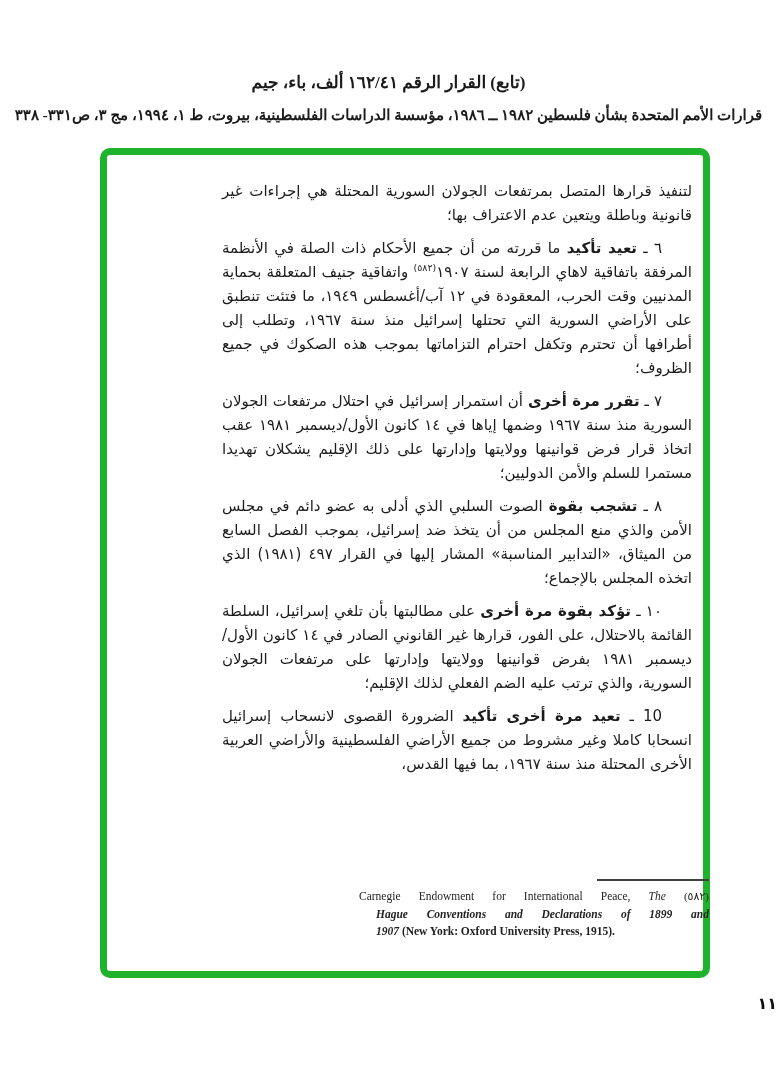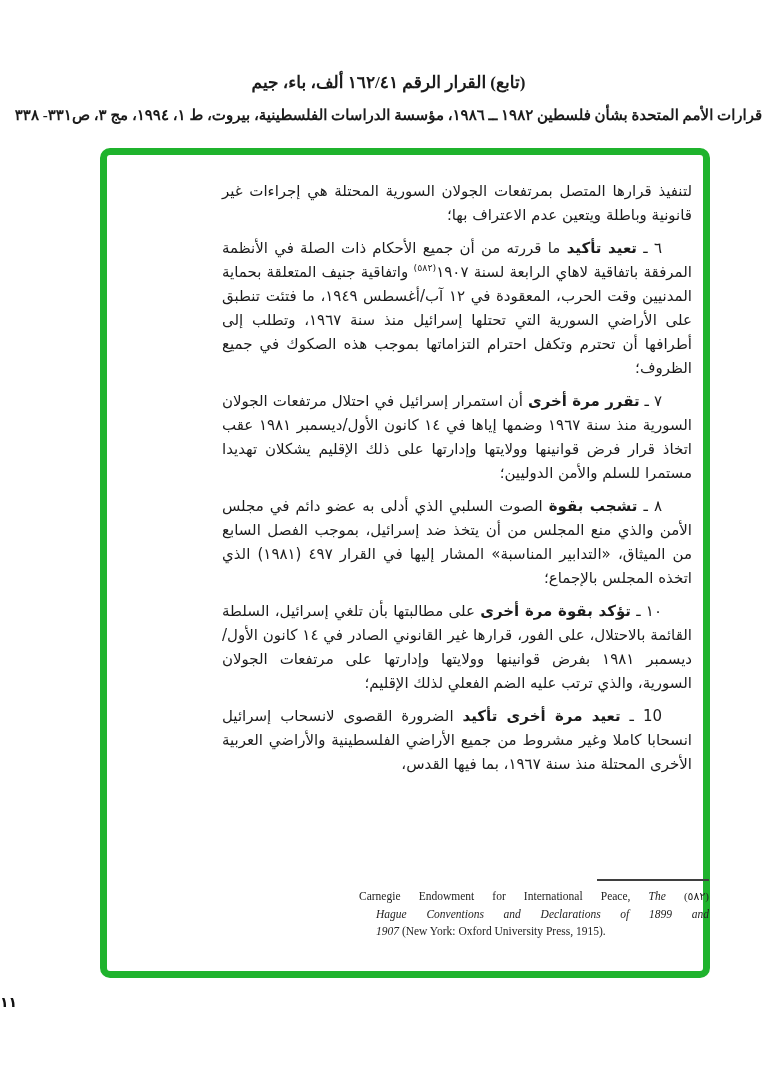--- a/index.html
+++ b/index.html
@@ -47,25 +47,25 @@
     direction:ltr;
     font-family:"Liberation Serif","DejaVu Serif",serif;
     font-size:11.5px;line-height:17.5px;color:#222;
     text-align:left;
   }
   .fn-separator{
     width:112px;height:2px;background:#3f3f3f;
     margin:0 0 7px auto;
   }
   .fn-line.justify{text-align:justify;text-align-last:justify;}
-  .fn-line.indent{padding-left:17px;}
+  .fn-line.indent{padding-left:17px;font-weight:bold;}
   .fn-marker{font-size:11px;white-space:nowrap;}
   .page-number{
     position:absolute;top:994px;left:0;right:0;
-    text-align:left;font-size:14px;font-weight:bold;
+    text-align:right;font-size:16px;font-weight:bold;
     color:#111;
   }
 </style>
 </head>
 <body>
 
 <div class="page-header">
   <div class="doc-title">(تابع) القرار الرقم ١٦٢/٤١ ألف، باء، جيم</div>
   <div class="doc-subtitle">قرارات الأمم المتحدة بشأن فلسطين ١٩٨٢ ــ ١٩٨٦، مؤسسة الدراسات الفلسطينية، بيروت، ط ١، ١٩٩٤، مج ٣، ص٣٣١- ٣٣٨</div>
 </div>

